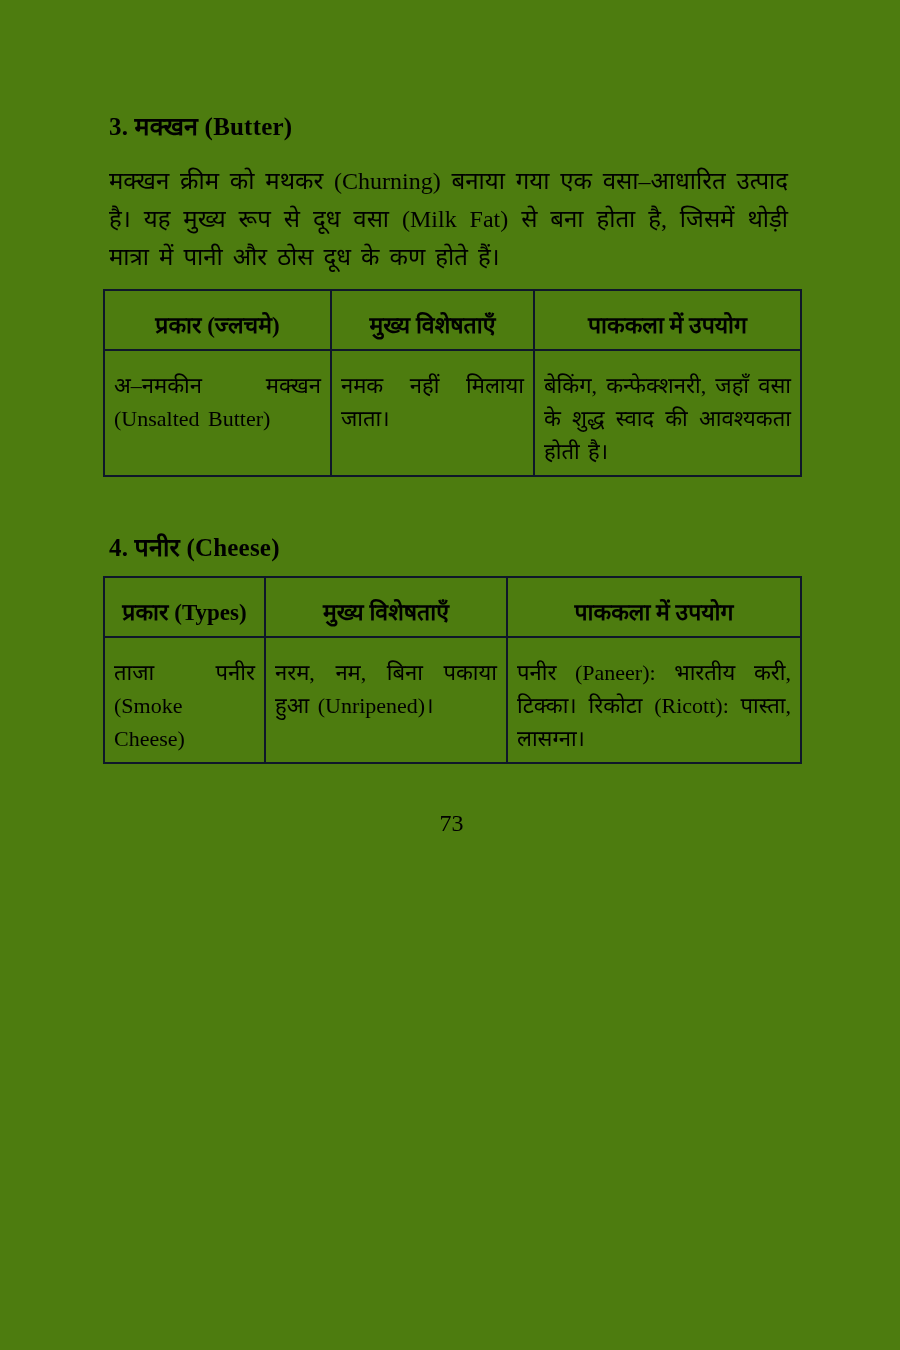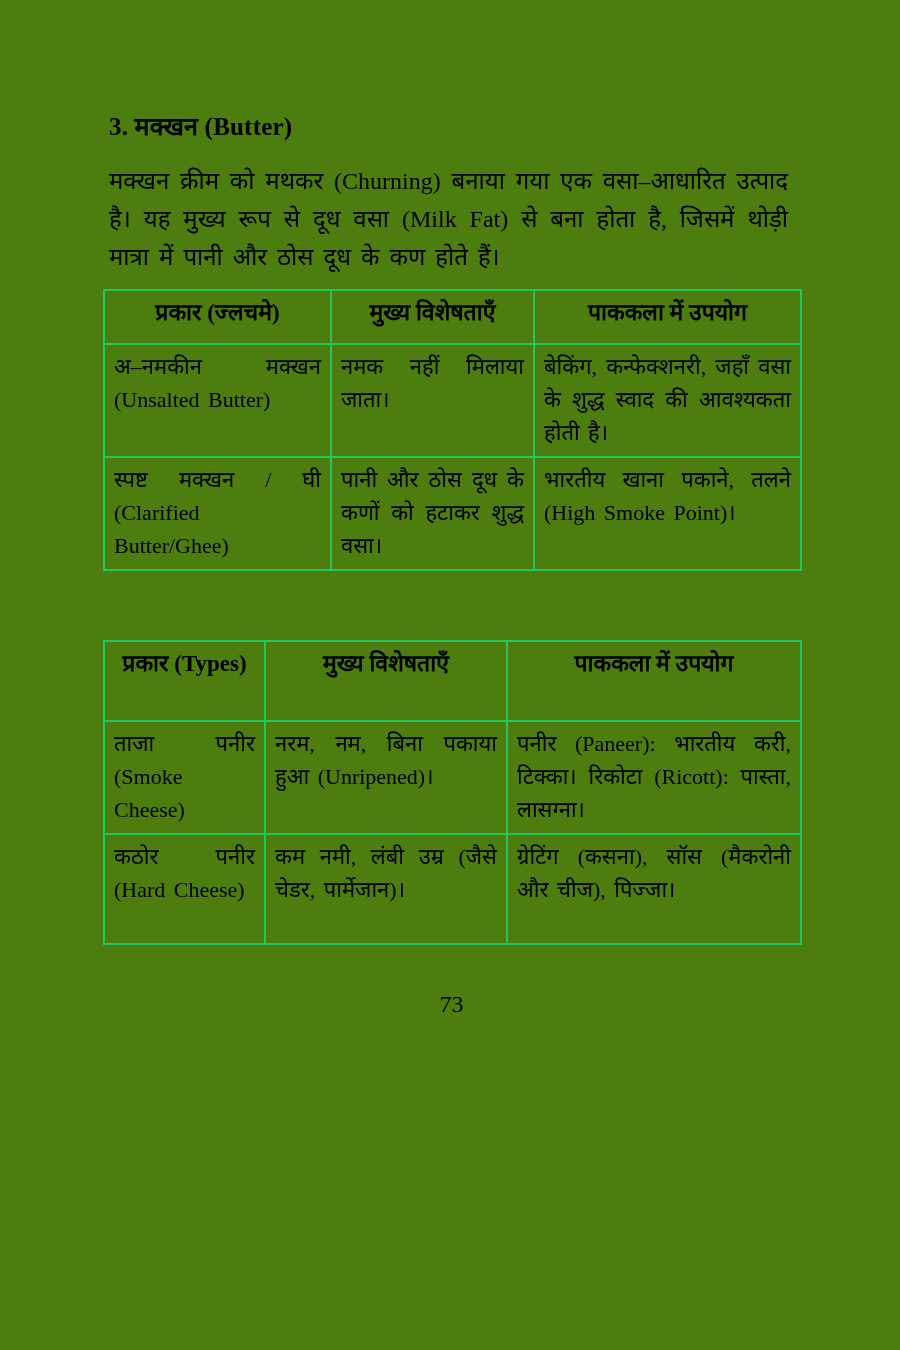--- a/index.html
+++ b/index.html
@@ -33,38 +33,38 @@
     word-spacing: 4px;
   }
   table.doc-table {
     border-collapse: collapse;
     table-layout: fixed;
     width: 697px;
     margin-top: 13px;
   }
   table.doc-table th,
   table.doc-table td {
-    border: 2px solid #22c55e;
+    border: 2px solid #0f172a;
     vertical-align: top;
-    padding: 5px 9px 7px 9px;
+    padding: 18px 9px 7px 9px;
     font-size: 22px;
     line-height: 33px;
     box-sizing: border-box;
   }
   table.doc-table th {
     text-align: center;
     font-weight: bold;
     font-size: 23px;
   }
   table.doc-table td {
     text-align: justify;
     word-spacing: 3px;
   }
   .t1 th { height: 54px; }
-  .t2 th { height: 80px; }
+  .t2 th { height: 60px; }
   .t1 .r1 td { height: 92px; }
   .t1 .r2 td { height: 92px; }
   .t1 .r3 td { height: 100px; }
   .t2 .r1 td { height: 112px; }
   .t2 .r2 td { height: 82px; }
   .t2 .r3 td { height: 110px; }
   .gap-between-sections { height: 56px; }
   .page-number {
     text-align: center;
     font-size: 24px;
@@ -92,30 +92,26 @@
         <th>मुख्य विशेषताएँ</th>
         <th>पाककला में उपयोग</th>
       </tr>
     </thead>
     <tbody>
       <tr class="r2">
         <td>अ–नमकीन मक्खन (Unsalted Butter)</td>
         <td>नमक नहीं मिलाया जाता।</td>
         <td>बेकिंग, कन्फेक्शनरी, जहाँ वसा के शुद्ध स्वाद की आवश्यकता होती है।</td>
       </tr>
-      <tr class="r3">
-        <td>स्पष्ट मक्खन / घी (Clarified Butter/Ghee)</td>
-        <td>पानी और ठोस दूध के कणों को हटाकर शुद्ध वसा।</td>
-        <td>भारतीय खाना पकाने, तलने (High Smoke Point)।</td>
-      </tr>
     </tbody>
   </table>
 
   <div class="gap-between-sections"></div>
 
+  <h3 class="section-heading">4. पनीर (Cheese)</h3>
 
 
   <table class="doc-table t2">
     <colgroup>
         <col style="width:161px">
         <col style="width:242px">
         <col style="width:294px">
       </colgroup>
     <thead>
       <tr>
@@ -123,23 +119,18 @@
         <th>मुख्य विशेषताएँ</th>
         <th>पाककला में उपयोग</th>
       </tr>
     </thead>
     <tbody>
       <tr class="r1">
         <td>ताजा पनीर (Smoke Cheese)</td>
         <td>नरम, नम, बिना पकाया हुआ (Unripened)।</td>
         <td>पनीर (Paneer): भारतीय करी, टिक्का। रिकोटा (Ricott): पास्ता, लासग्ना।</td>
       </tr>
-      <tr class="r3">
-        <td>कठोर पनीर (Hard Cheese)</td>
-        <td>कम नमी, लंबी उम्र (जैसे चेडर, पार्मेजान)।</td>
-        <td>ग्रेटिंग (कसना), सॉस (मैकरोनी और चीज), पिज्जा।</td>
-      </tr>
     </tbody>
   </table>
 
   <div class="page-number">73</div>
 
 </div>
 
 </body></html>

